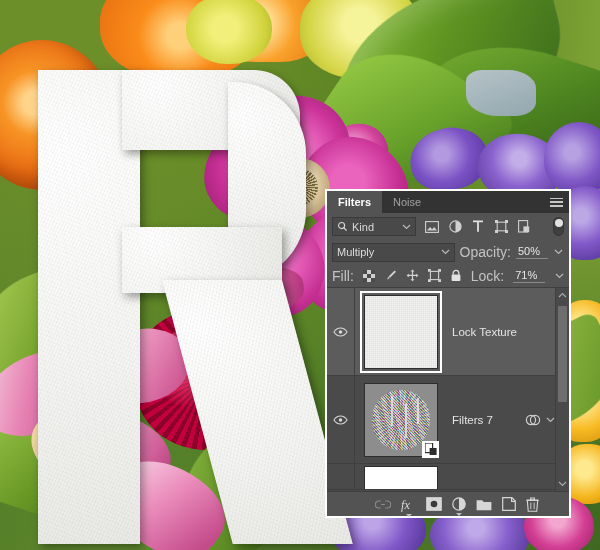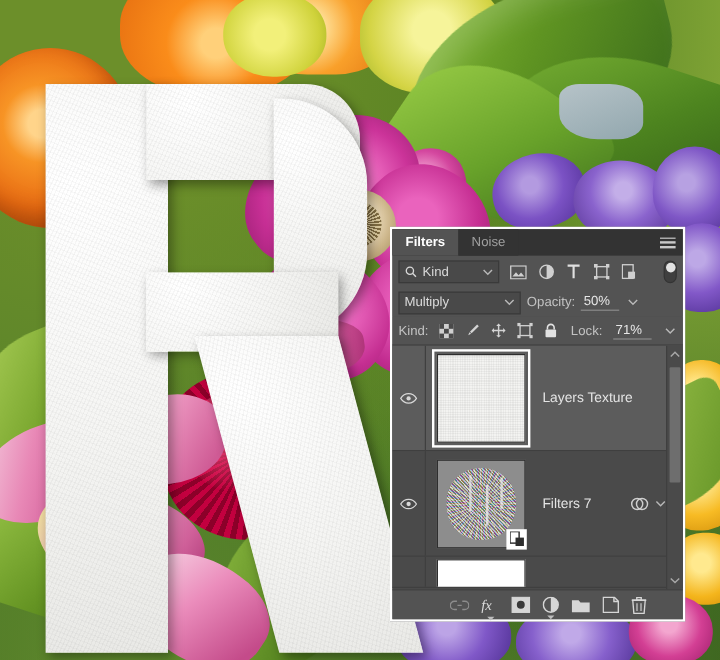--- a/index.html
+++ b/index.html
@@ -106,25 +106,25 @@
   }
   .toggle-pill b { width: 8px; height: 8px; border-radius: 50%; background: #e2e2e2; display: block; }
 
   
   .blendbar {
     height: 24px; flex: 0 0 auto;
     display: flex; align-items: center; padding: 0 5px; gap: 5px;
     background: #535353;
   }
   .blend-select {
-    width: 102px; height: 19px; background: #494949; border: 1px solid #3a3a3a;
+    width: 132px; height: 19px; background: #494949; border: 1px solid #3a3a3a;
     display: flex; align-items: center; padding: 0 4px; color: #dcdcdc; justify-content: center;
   }
   .blend-select .chev { margin-left: auto; }
-  .lbl { color: #c2c2c2; font-size: 11px; white-space: nowrap; }
+  .lbl { color: #c2c2c2; font-size: 14px; white-space: nowrap; }
   .numfield {
     color: #e6e6e6; font-size: 11px; padding: 0 2px 1px 2px;
     border-bottom: 1px solid #8a8a8a; min-width: 32px; text-align: left;
   }
   .mini-chev { width: 12px; display: flex; justify-content: center; }
 
   
   .lockbar {
     height: 24px; flex: 0 0 auto;
     display: flex; align-items: center; padding: 0 5px; gap: 9px;
@@ -454,21 +454,21 @@
       <span class="lbl">Opacity:</span>
       <span class="numfield">50%</span>
       <span class="mini-chev">
         <svg width="9" height="6" viewBox="0 0 9 6">
             <path d="M1 1l3.5 3.5L8 1" fill="none" stroke="#b8b8b8" stroke-width="1.2"></path>
           </svg>
       </span>
     </div>
 
     <div class="lockbar">
-      <span class="lbl">Kind:</span>
+      <span class="lbl">Fill:</span>
       <span class="lock-icons">
         <span>
           <svg width="12" height="12" viewBox="0 0 12 12">
             <rect width="12" height="12" fill="#cfcfcf"></rect>
             <rect x="0" y="0" width="4" height="4" fill="#4a4a4a"></rect>
             <rect x="8" y="0" width="4" height="4" fill="#4a4a4a"></rect>
             <rect x="4" y="4" width="4" height="4" fill="#4a4a4a"></rect>
             <rect x="0" y="8" width="4" height="4" fill="#4a4a4a"></rect>
             <rect x="8" y="8" width="4" height="4" fill="#4a4a4a"></rect>
           </svg>
@@ -515,21 +515,21 @@
         <div class="eyecell">
           <svg width="15" height="10" viewBox="0 0 16 10">
             <path d="M8 0.8C3.6 0.8 1 5 1 5s2.6 4.2 7 4.2S15 5 15 5 12.4 0.8 8 0.8z" fill="none" stroke="#d8d8d8" stroke-width="1.1"></path>
             <circle cx="8" cy="5" r="1.9" fill="#d8d8d8"></circle>
           </svg>
         </div>
         <div class="thumb-wrap">
           <div class="thumb noise"></div>
           <div class="thumb-sel-outline"></div>
         </div>
-        <div class="layer-name">Layers Texture</div>
+        <div class="layer-name">Lock Texture</div>
       </div>
 
       <div class="layer-row">
         <div class="eyecell">
           <svg width="15" height="10" viewBox="0 0 16 10">
             <path d="M8 0.8C3.6 0.8 1 5 1 5s2.6 4.2 7 4.2S15 5 15 5 12.4 0.8 8 0.8z" fill="none" stroke="#d8d8d8" stroke-width="1.1"></path>
             <circle cx="8" cy="5" r="1.9" fill="#d8d8d8"></circle>
           </svg>
         </div>
         <div class="thumb-wrap">

